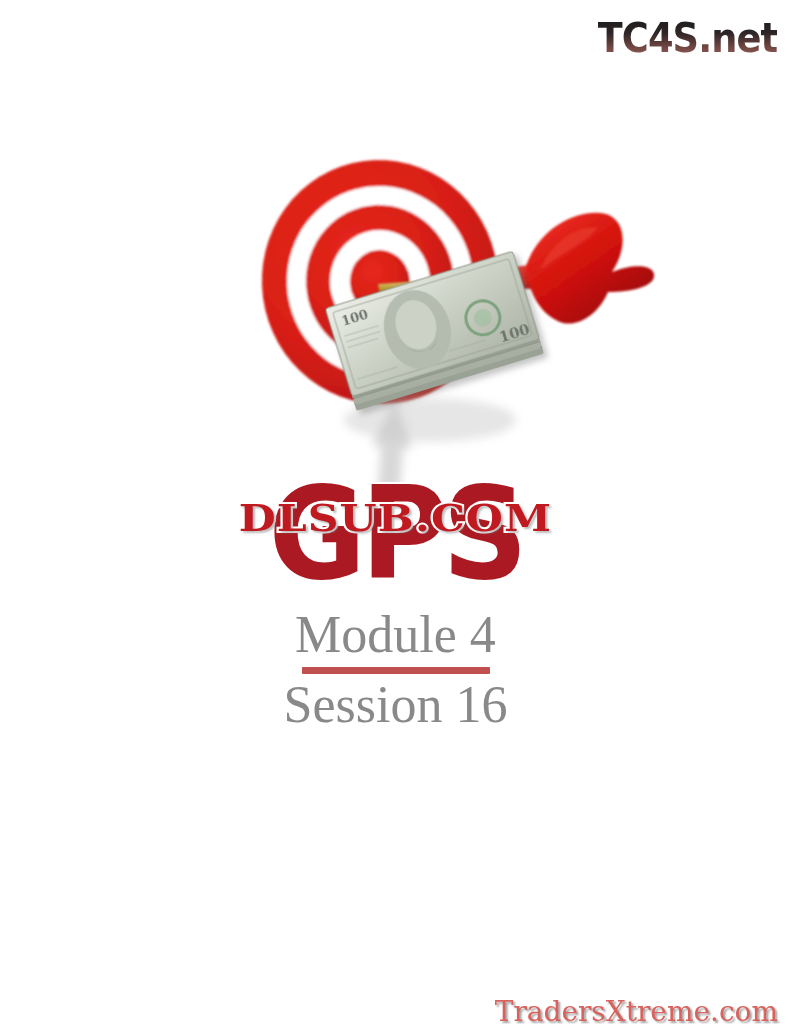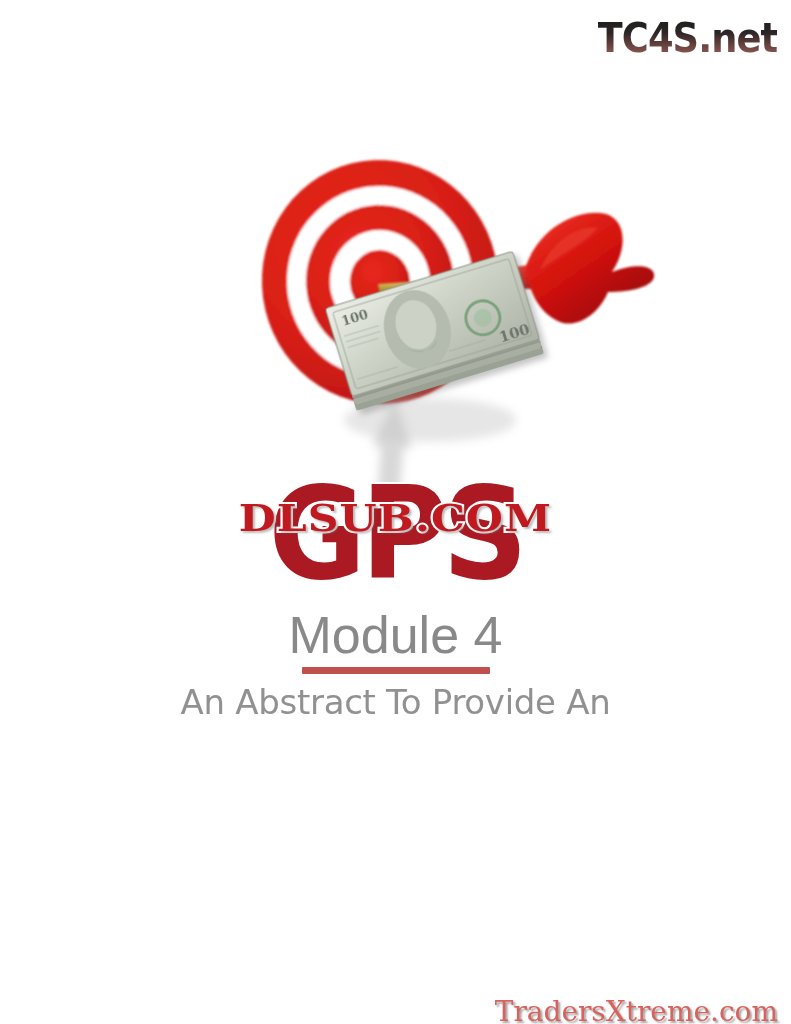--- a/index.html
+++ b/index.html
@@ -92,21 +92,21 @@
   
   #title-block {
     position: absolute;
     left: 0;
     top: 596px;
     width: 791px;
     text-align: center;
     color: #8a8a8a;
   }
   .title-line {
-    font-family: Liberation Sans, sans-serif;
+    font-family: Liberation Serif, serif;
     font-weight: 400;
     font-size: 52px;
     line-height: 54px;
     color: #898989;
     letter-spacing: 0px;
   }
   #module-rule {
     width: 188px;
     height: 7px;
     background: #c0504d;
@@ -254,20 +254,20 @@
     </svg>
   </div>
 
   <div id="gps-logo">GPS</div>
 
   <div id="dlsub-watermark">DLSUB.COM</div>
 
   <div id="title-block">
     <div class="title-line">Module 4</div>
     <div id="module-rule"></div>
+    <div class="title-line">Session 16</div>
     <div id="subtitle-block">
-      <div class="subtitle-line">An Abstract To Provide An</div>
     </div>
   </div>
 
   <div id="tx-watermark">TradersXtreme.com</div>
 
 </div>
 
 </body></html>

